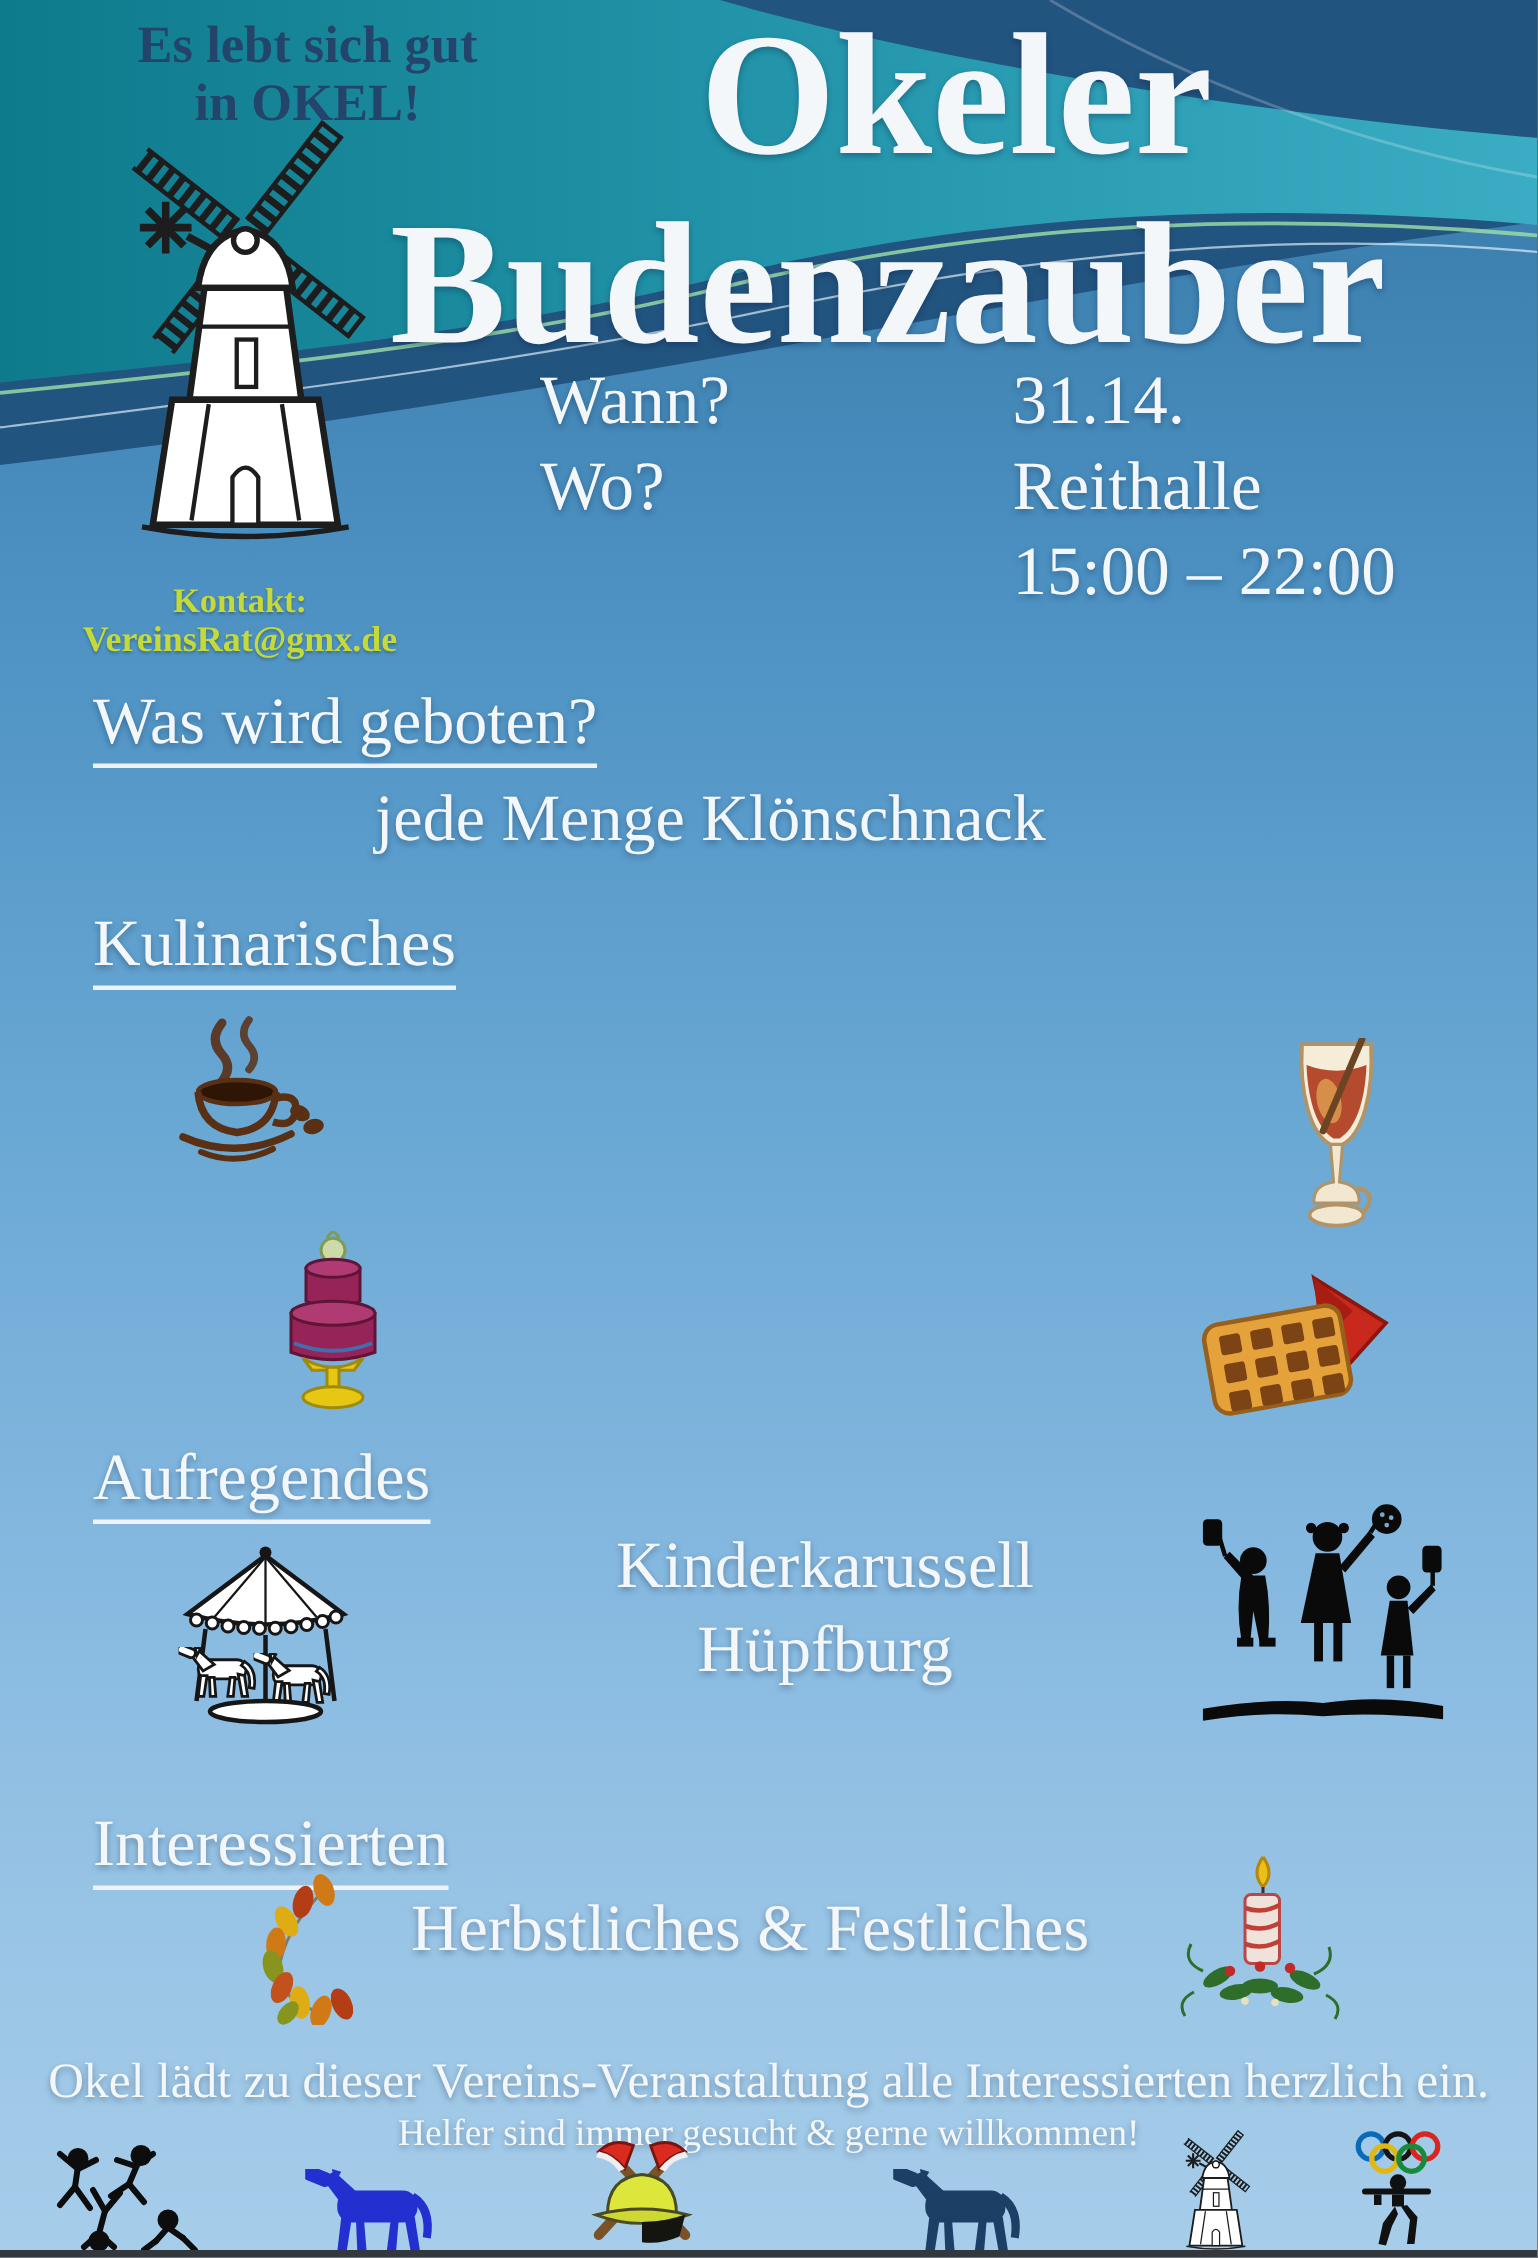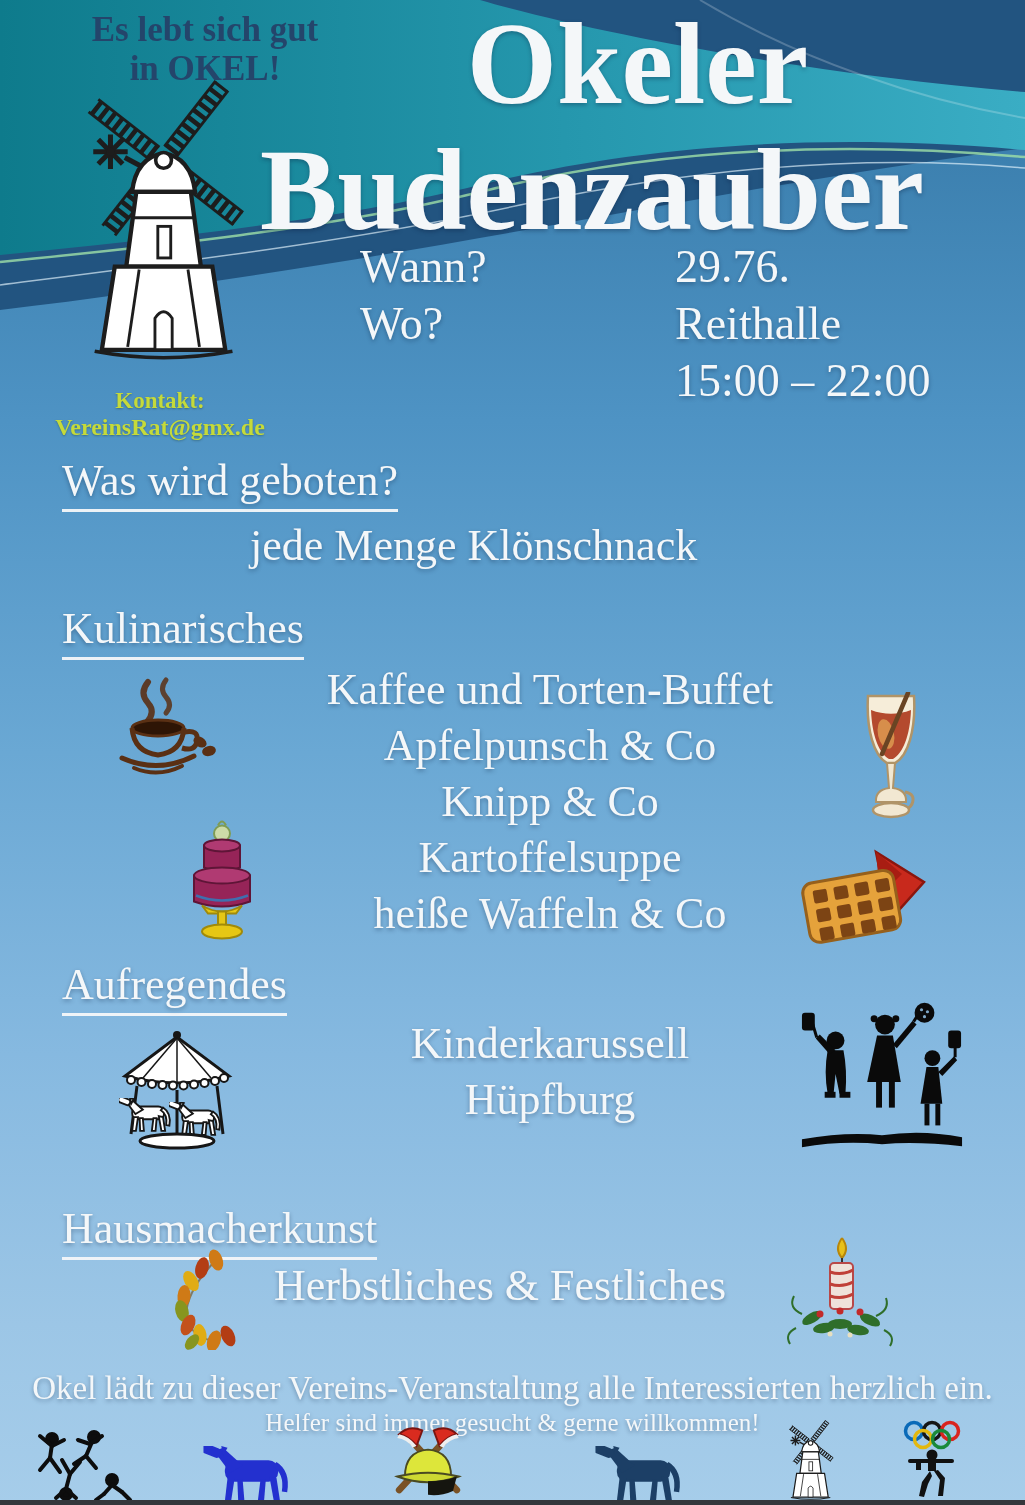--- a/index.html
+++ b/index.html
@@ -136,39 +136,32 @@
 
   <div id="contact" class="abs">
     <div class="lbl">Kontakt:</div>
     <div class="eml">VereinsRat@gmx.de</div>
   </div>
 
   <div id="title1" class="abs white">Okeler</div>
   <div id="title2" class="abs white">Budenzauber</div>
 
   <div class="abs white det-lbl" style="top:240px">Wann?</div>
-  <div class="abs white det-val" style="top:240px">29.76.</div>
+  <div class="abs white det-val" style="top:240px">31.14.</div>
   <div class="abs white det-lbl" style="top:297px">Wo?</div>
   <div class="abs white det-val" style="top:297px">Reithalle</div>
   <div class="abs white det-val" style="top:354px">15:00 – 22:00</div>
 
   <div class="abs" style="left:62px;top:458px">
     <span class="heading">Was wird geboten?</span>
   </div>
   <div class="abs white bodytxt" style="left:250px;top:518px">jede Menge Klönschnack</div>
 
   <div class="abs" style="left:62px;top:606px">
     <span class="heading">Kulinarisches</span>
-  </div>
-  <div class="abs white bodytxt center" style="left:215px;top:662px;width:670px">
-    <div>Kaffee und Torten-Buffet</div>
-    <div>Apfelpunsch &amp; Co</div>
-    <div>Knipp &amp; Co</div>
-    <div>Kartoffelsuppe</div>
-    <div>heiße Waffeln &amp; Co</div>
   </div>
 
   <svg id="icon-coffee" class="icon" viewBox="0 0 135 108">
     <path d="M56,6 q-9,11 0,21 q8,9 -1,19" fill="none" stroke="#5a3014" stroke-width="6" stroke-linecap="round" opacity=".9"></path>
     <path d="M74,4 q-7,9 0,17 q7,8 0,16" fill="none" stroke="#5a3014" stroke-width="5" stroke-linecap="round" opacity=".85"></path>
     <ellipse cx="66" cy="52" rx="26" ry="8" fill="#2e1505" stroke="#5a3014" stroke-width="3"></ellipse>
     <path d="M40,52 Q42,76 66,79 Q90,76 92,52" fill="none" stroke="#5a3014" stroke-width="5"></path>
     <path d="M92,56 q15,-3 13,9 q-2,11 -15,7" fill="none" stroke="#5a3014" stroke-width="5"></path>
     <path d="M30,82 Q66,98 102,80" fill="none" stroke="#5a3014" stroke-width="5" stroke-linecap="round"></path>
     <path d="M42,92 Q66,102 90,90" fill="none" stroke="#5a3014" stroke-width="4" stroke-linecap="round"></path>
@@ -281,21 +274,21 @@
       <path d="M130,67 h12 L146,104 H124 Z"></path>
       <rect x="128" y="104" width="5" height="22"></rect>
         <rect x="139" y="104" width="5" height="22"></rect>
       <path d="M142,72 L158,56 L161,60 L146,76 Z"></path>
       <line x1="159" y1="57" x2="159" y2="34" stroke="#0a0a0a" stroke-width="3"></line>
       <rect x="152" y="30" width="13" height="18" rx="3"></rect>
     </g>
   </svg>
 
   <div class="abs" style="left:62px;top:1206px">
-    <span class="heading">Hausmacherkunst</span>
+    <span class="heading">Interessierten</span>
   </div>
   <div class="abs white bodytxt center" style="left:180px;top:1258px;width:640px">Herbstliches &amp; Festliches</div>
 
   <svg id="icon-leaves" class="icon" viewBox="0 0 100 102">
     <path d="M60,10 Q30,40 28,66 Q30,88 58,94" fill="none" stroke="#6a4a16" stroke-width="2" opacity=".6"></path>
     <ellipse cx="58" cy="12" rx="6.5" ry="11" fill="#cf7a16" transform="rotate(-20 58 12)"></ellipse>
     <ellipse cx="44" cy="20" rx="6.5" ry="11" fill="#b33d14" transform="rotate(15 44 20)"></ellipse>
     <ellipse cx="33" cy="33" rx="6.5" ry="11" fill="#e0ac14" transform="rotate(-30 33 33)"></ellipse>
     <ellipse cx="26" cy="48" rx="6.5" ry="11" fill="#cf7a16" transform="rotate(5 26 48)"></ellipse>
     <ellipse cx="24" cy="63" rx="6.5" ry="11" fill="#87951f" transform="rotate(-15 24 63)"></ellipse>

